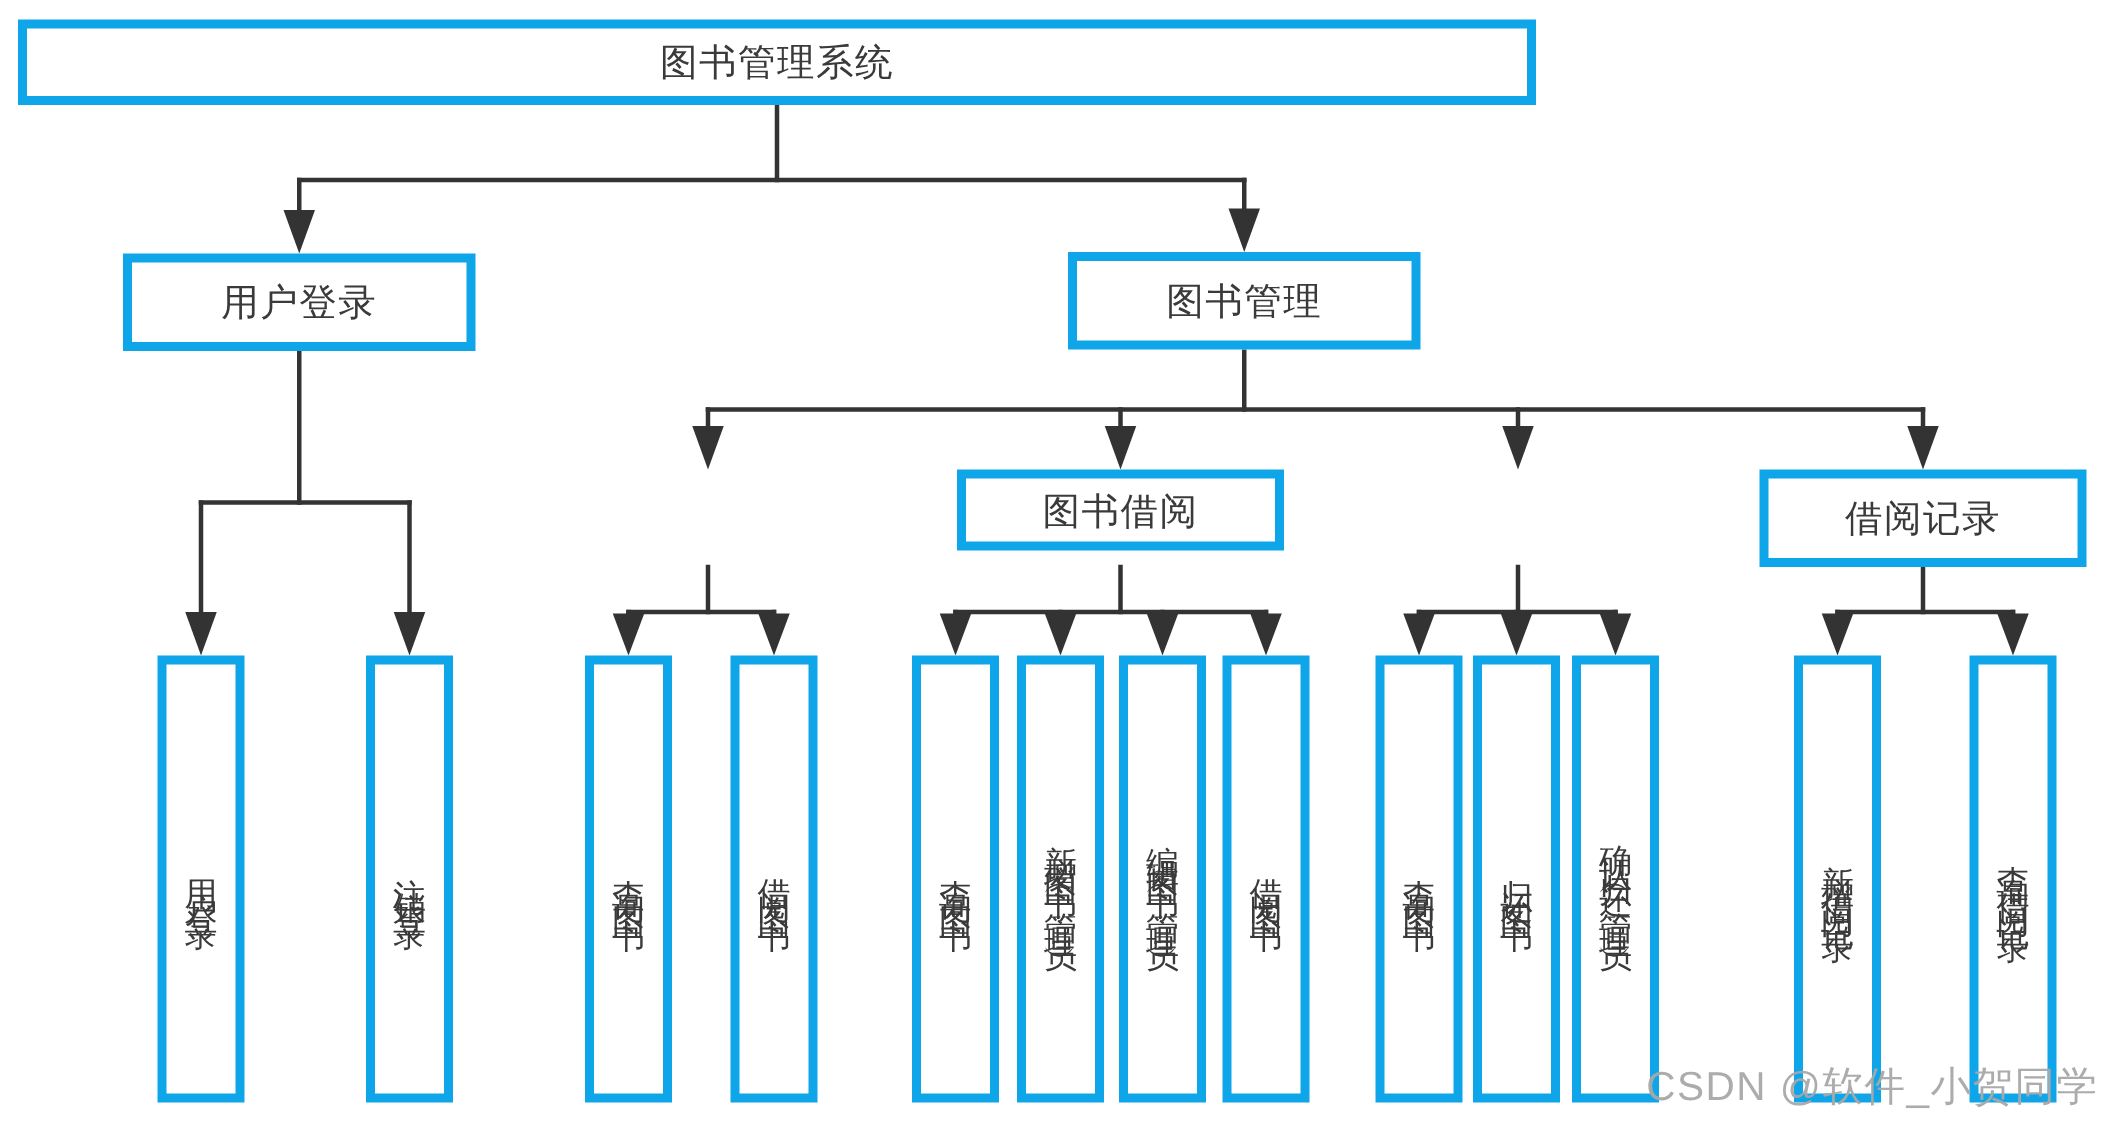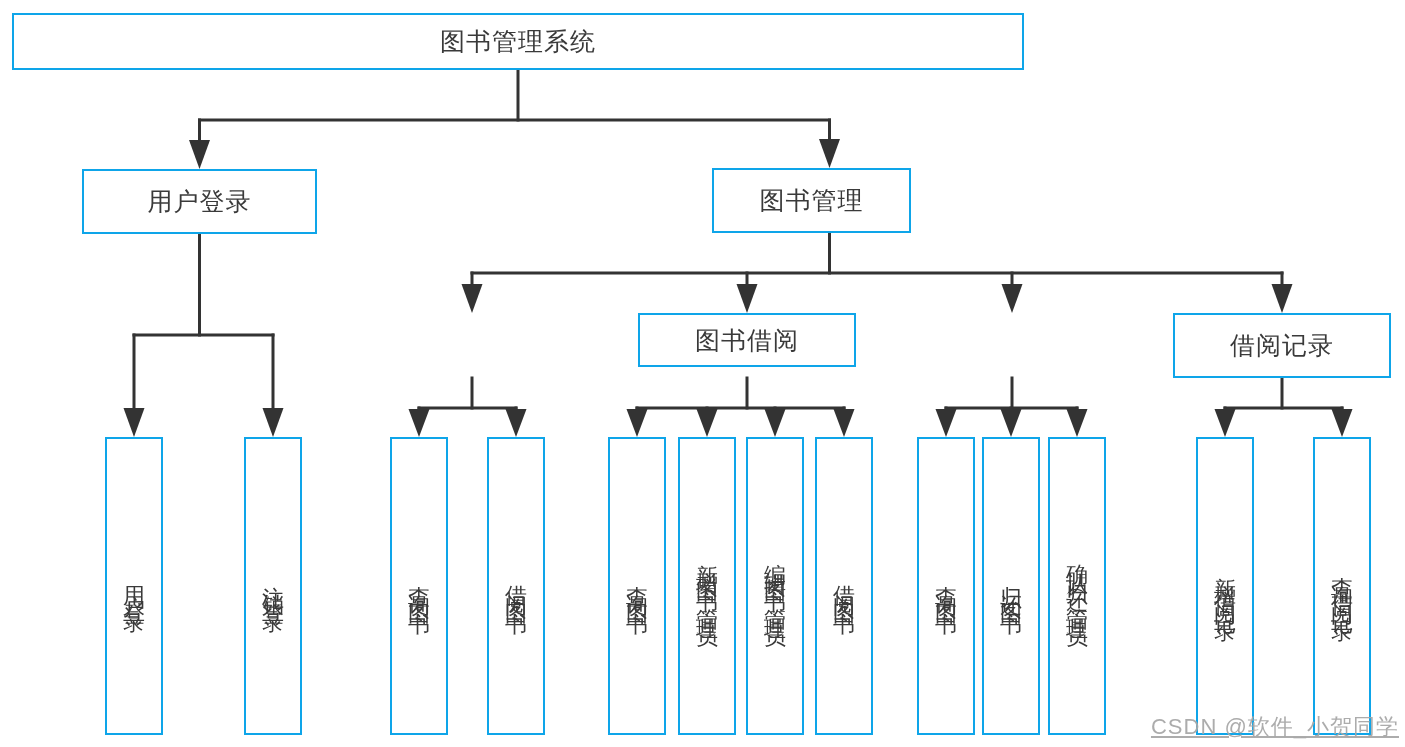--- a/index.html
+++ b/index.html
@@ -18,21 +18,21 @@
   svg.connectors {
     position: absolute;
     left: 0;
     top: 0;
     width: 1405px;
     height: 747px;
   }
   .box {
     position: absolute;
     box-sizing: border-box;
-    border: 2px solid #0ea5e9;
+    border: 6px solid #0ea5e9;
     background: #ffffff;
     display: flex;
     align-items: center;
     justify-content: center;
     color: #3a3a3a;
   }
   .hbox span {
     font-size: 25px;
     letter-spacing: 1px;
     white-space: nowrap;
@@ -46,26 +46,25 @@
     text-orientation: mixed;
     font-size: 22px;
     letter-spacing: 9px;
     line-height: 1;
     white-space: nowrap;
   }
   .watermark {
     position: absolute;
     right: 6px;
     bottom: 5px;
-    font-size: 22px;
+    font-size: 27px;
     color: rgba(168, 168, 168, 0.95);
     letter-spacing: 1px;
     z-index: 10;
     white-space: nowrap;
-    text-decoration: underline;
   }
 </style>
 </head>
 <body>
 
 <div class="canvas">
 
   <svg class="connectors" viewBox="0 0 1405 747" xmlns="http://www.w3.org/2000/svg">
     <g stroke="#333333" stroke-width="3" fill="#333333" stroke-linecap="square">
 
@@ -144,21 +143,21 @@
     </g>
   </svg>
 
   <div class="box hbox root-box" style="left:12px; top:13px; width:1012px; height:57px;">
     <span>图书管理系统</span>
   </div>
 
   <div class="box hbox" style="left:82px; top:169px; width:235px; height:65px;">
     <span>用户登录</span>
   </div>
-  <div class="box hbox" style="left:712px; top:168px; width:199px; height:65px;">
+  <div class="box hbox" style="left:712px; top:168px; width:235px; height:65px;">
     <span>图书管理</span>
   </div>
 
   <div class="box hbox" style="left:638px; top:313px; width:218px; height:54px;">
     <span>图书借阅</span>
   </div>
   <div class="box hbox" style="left:1173px; top:313px; width:218px; height:65px;">
     <span>借阅记录</span>
   </div>
 

